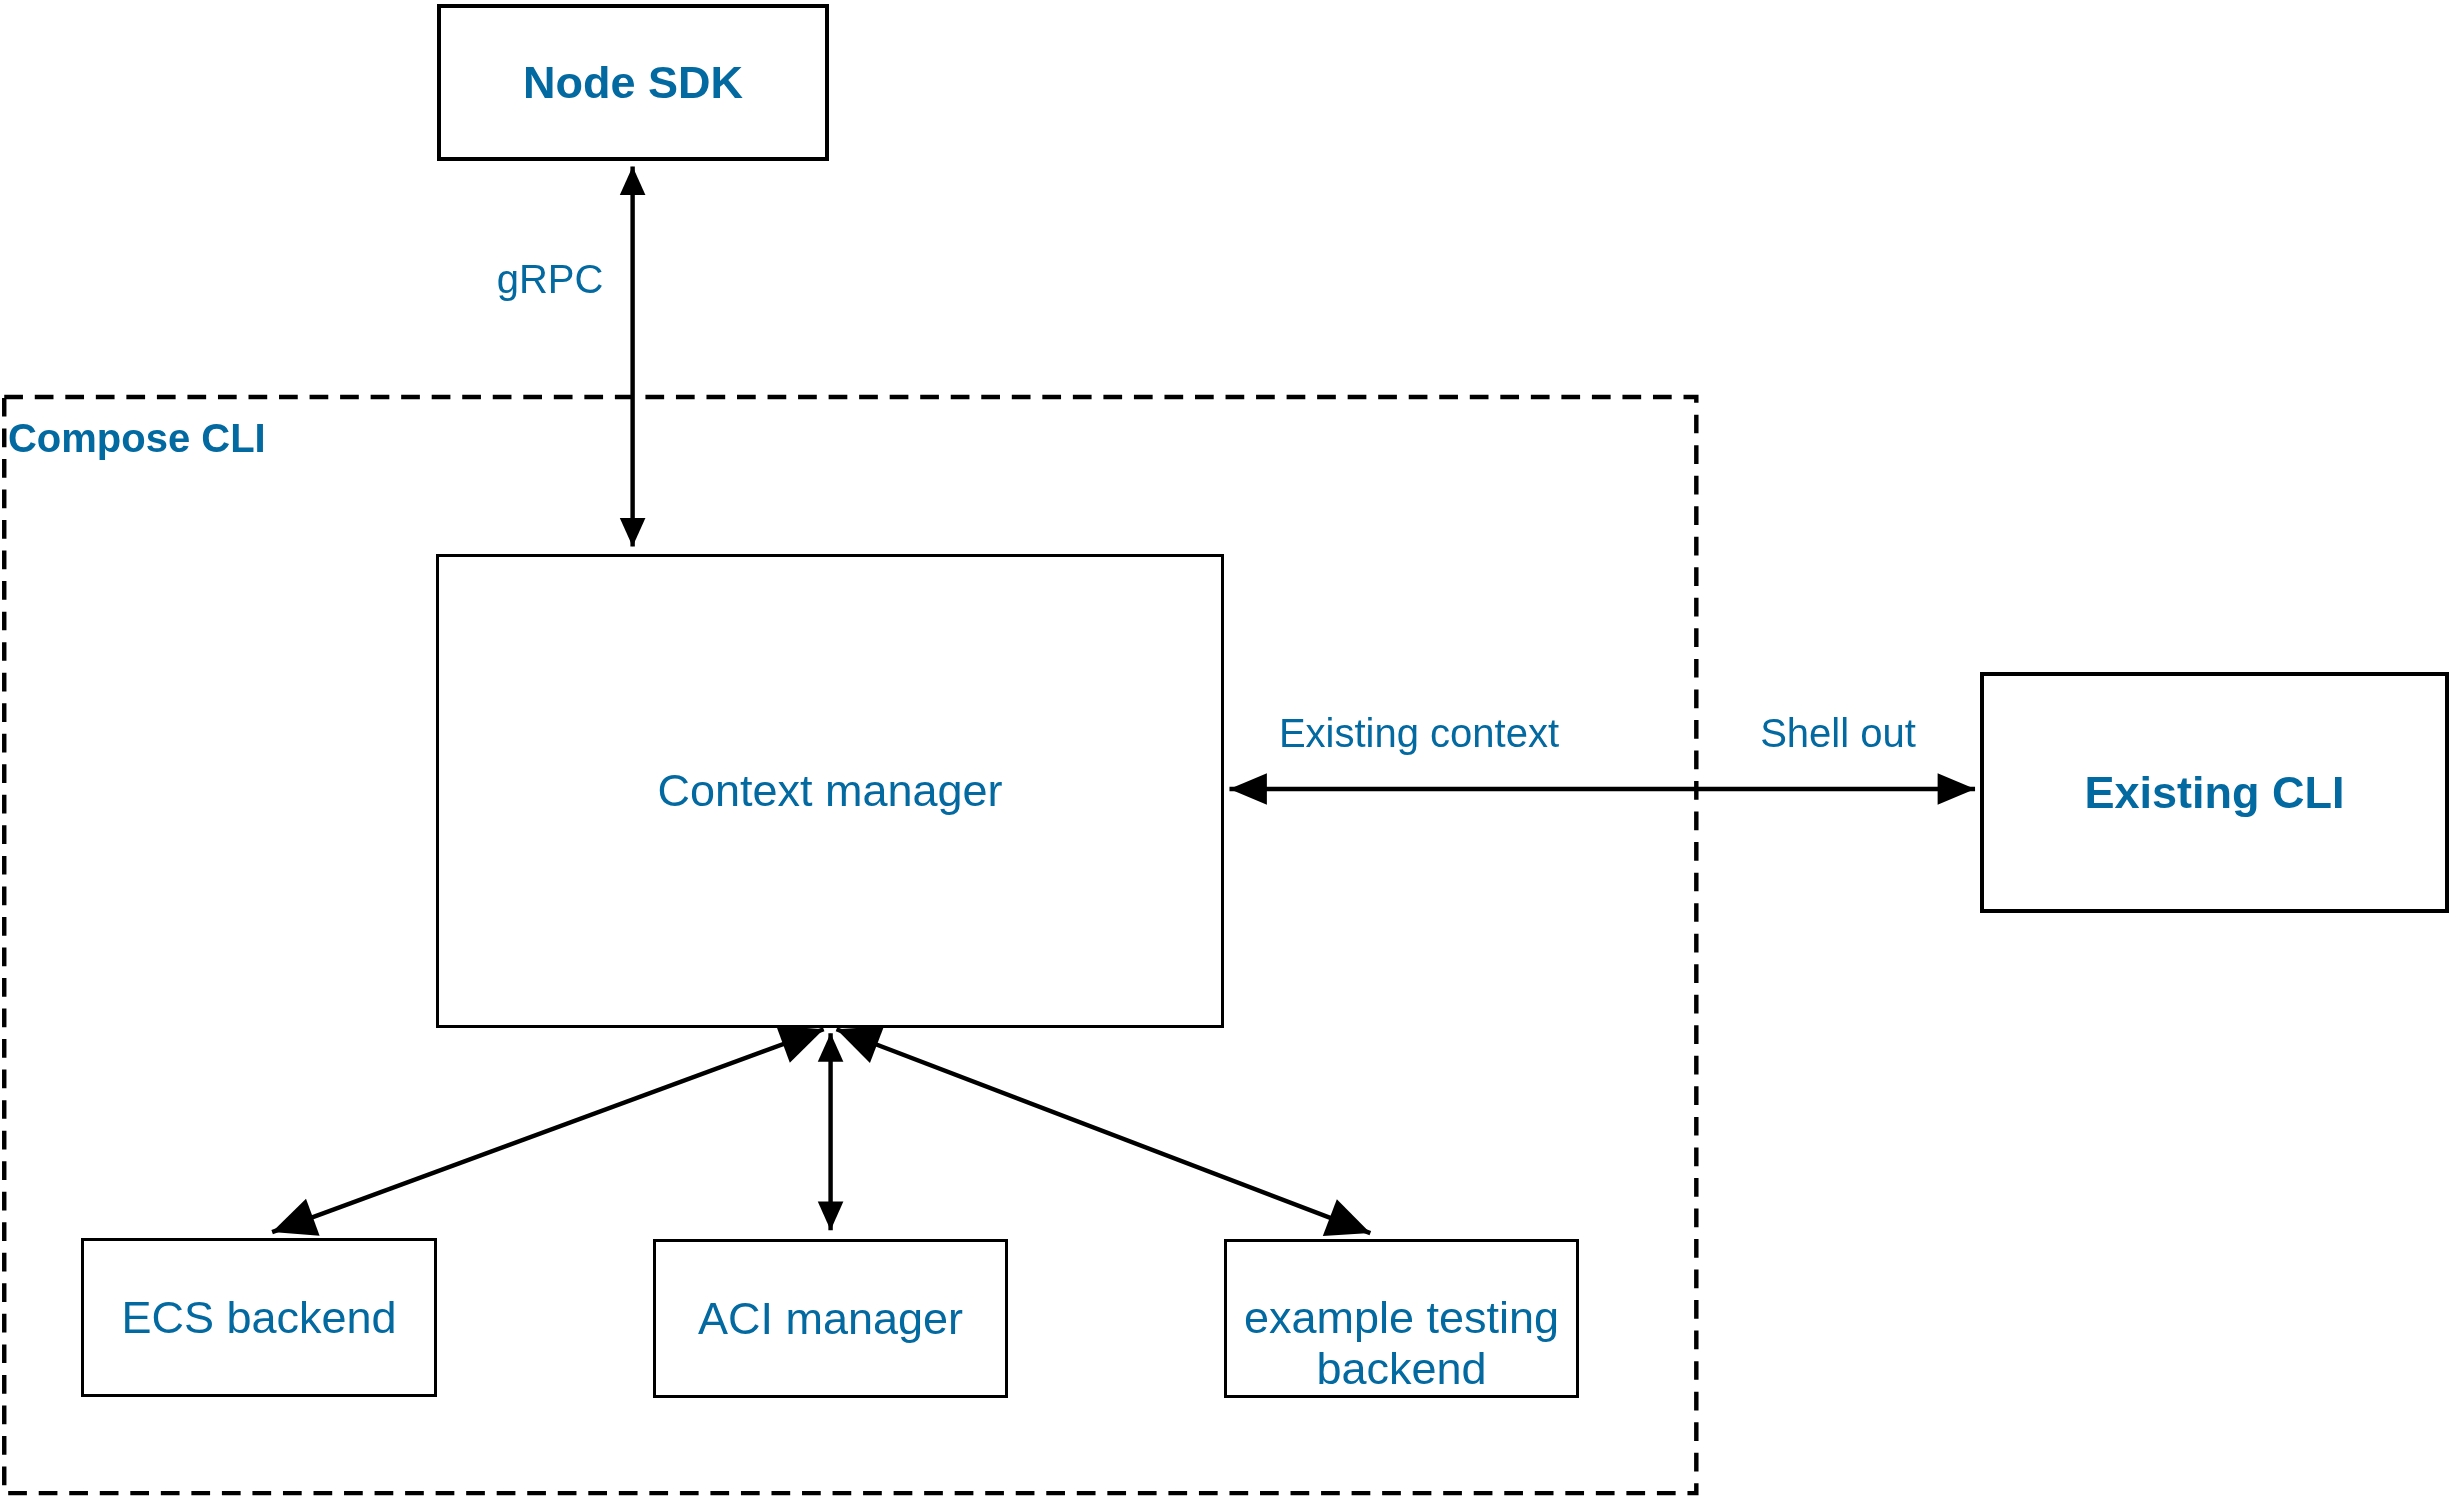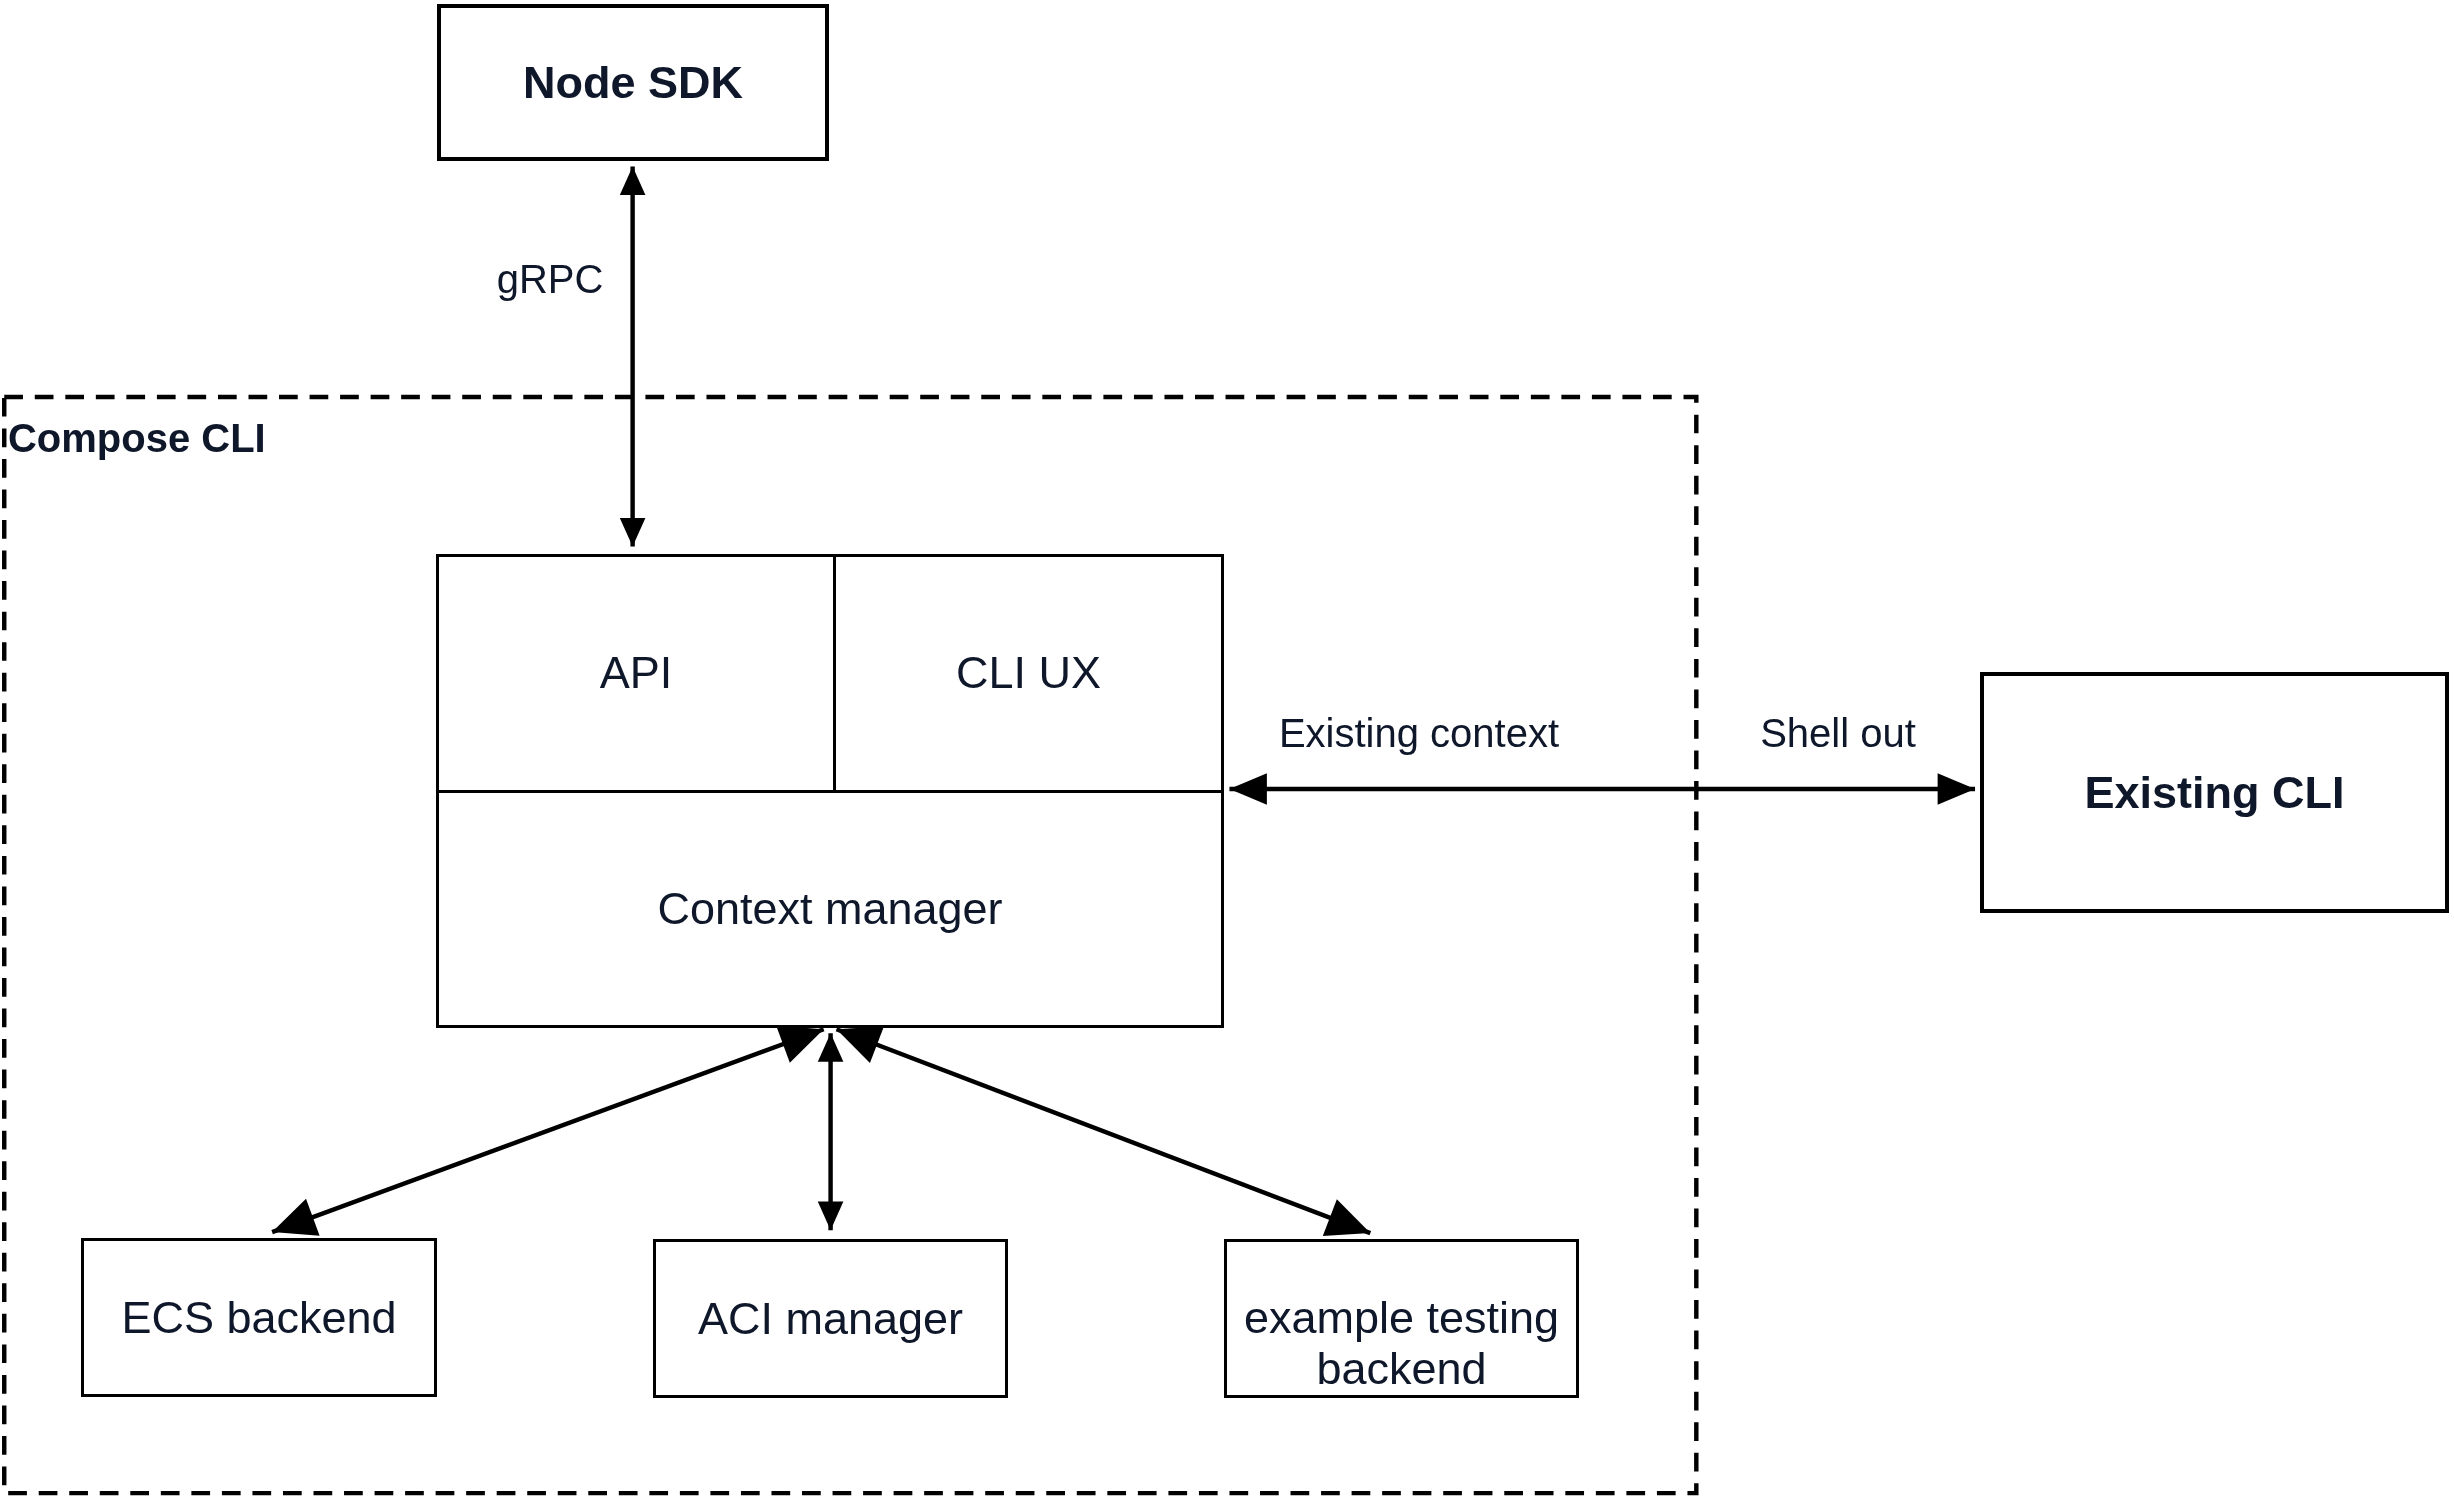--- a/index.html
+++ b/index.html
@@ -6,21 +6,21 @@
     margin: 0;
     padding: 0;
     background: #ffffff;
   }
   .canvas {
     position: relative;
     width: 2455px;
     height: 1501px;
     background: #ffffff;
     font-family: "Liberation Sans", "DejaVu Sans", sans-serif;
-    color: #0f172a;
+    color: #0369a1;
     overflow: hidden;
   }
   
   .box {
     position: absolute;
     box-sizing: border-box;
     background: #ffffff;
     border: 3.9px solid #000000;
     display: flex;
     align-items: center;
@@ -91,28 +91,20 @@
 
 <div class="canvas">
 
   <div class="box thick bold node-sdk">
     <span>Node SDK</span>
   </div>
 
   <div class="float-label group-label" style="left:7.9px; top:416px;">Compose CLI</div>
 
   <div class="box composite">
-    <div class="row split">
-      <div class="cell cell-left">
-        <span>API</span>
-      </div>
-      <div class="cell cell-right">
-        <span>CLI UX</span>
-      </div>
-    </div>
     <div class="row">
       <span>Context manager</span>
     </div>
   </div>
 
   <div class="box ecs-backend">
     <span>ECS backend</span>
   </div>
 
   <div class="box thick bold existing-cli">

